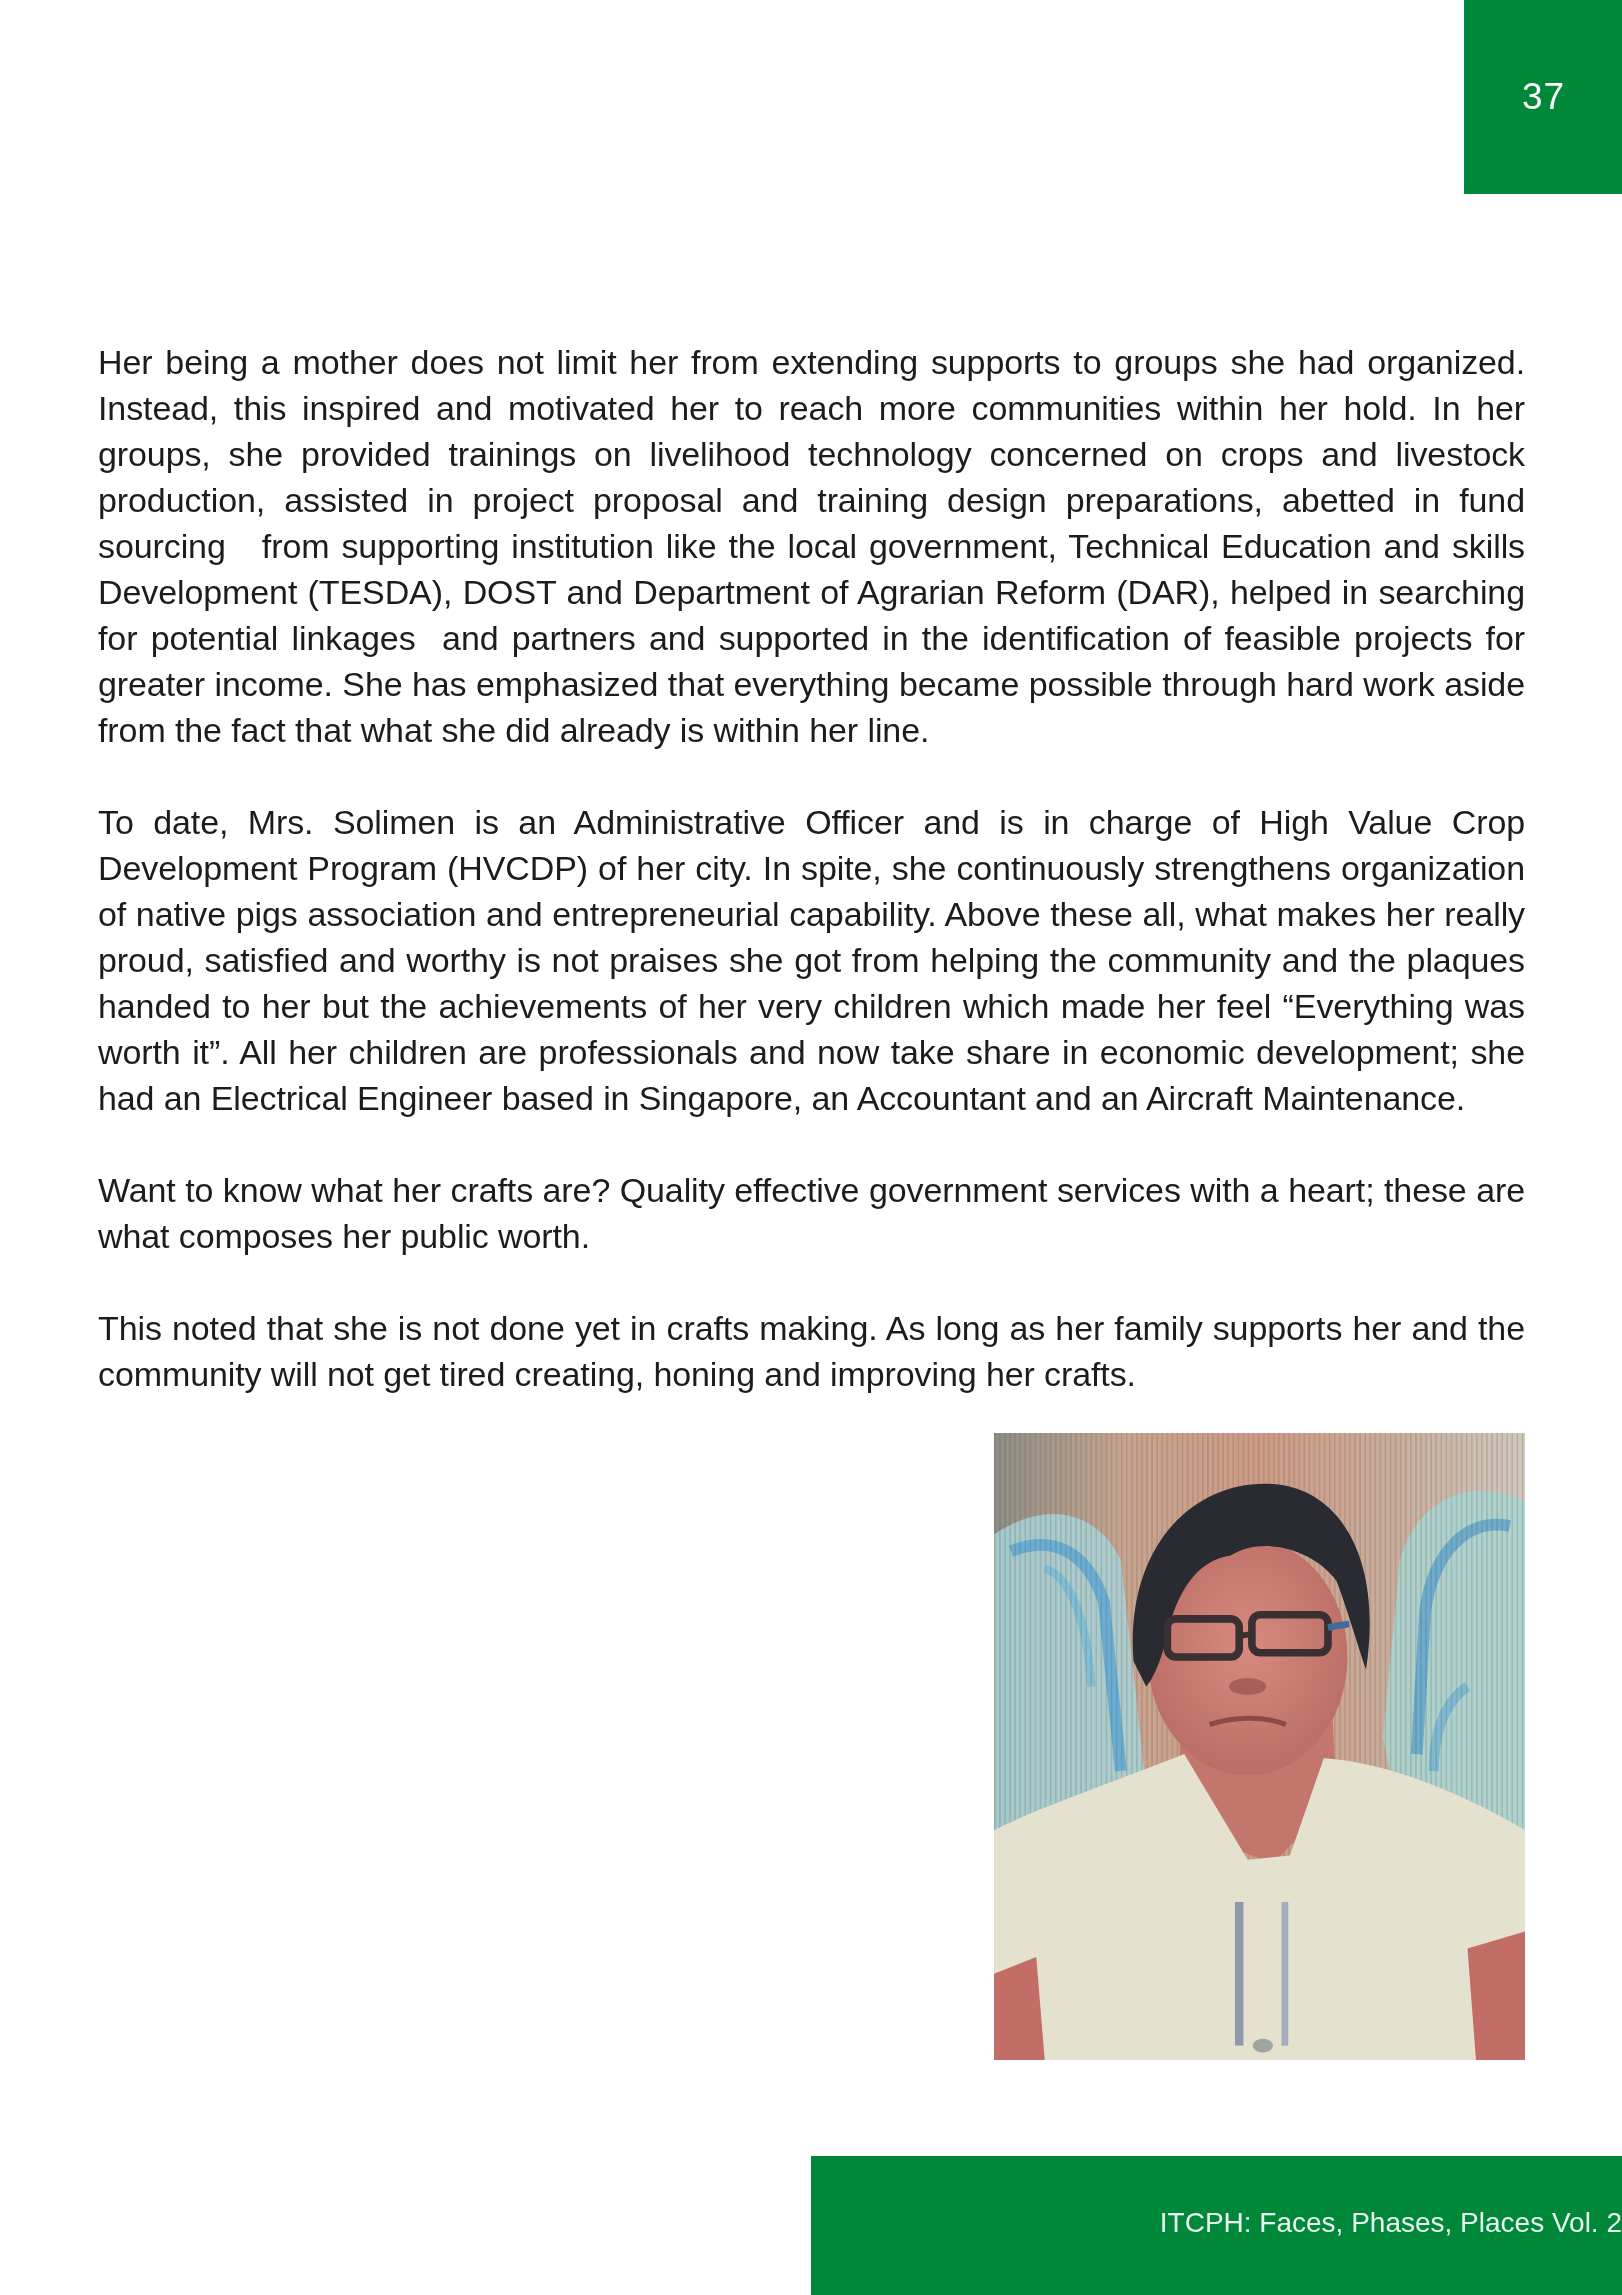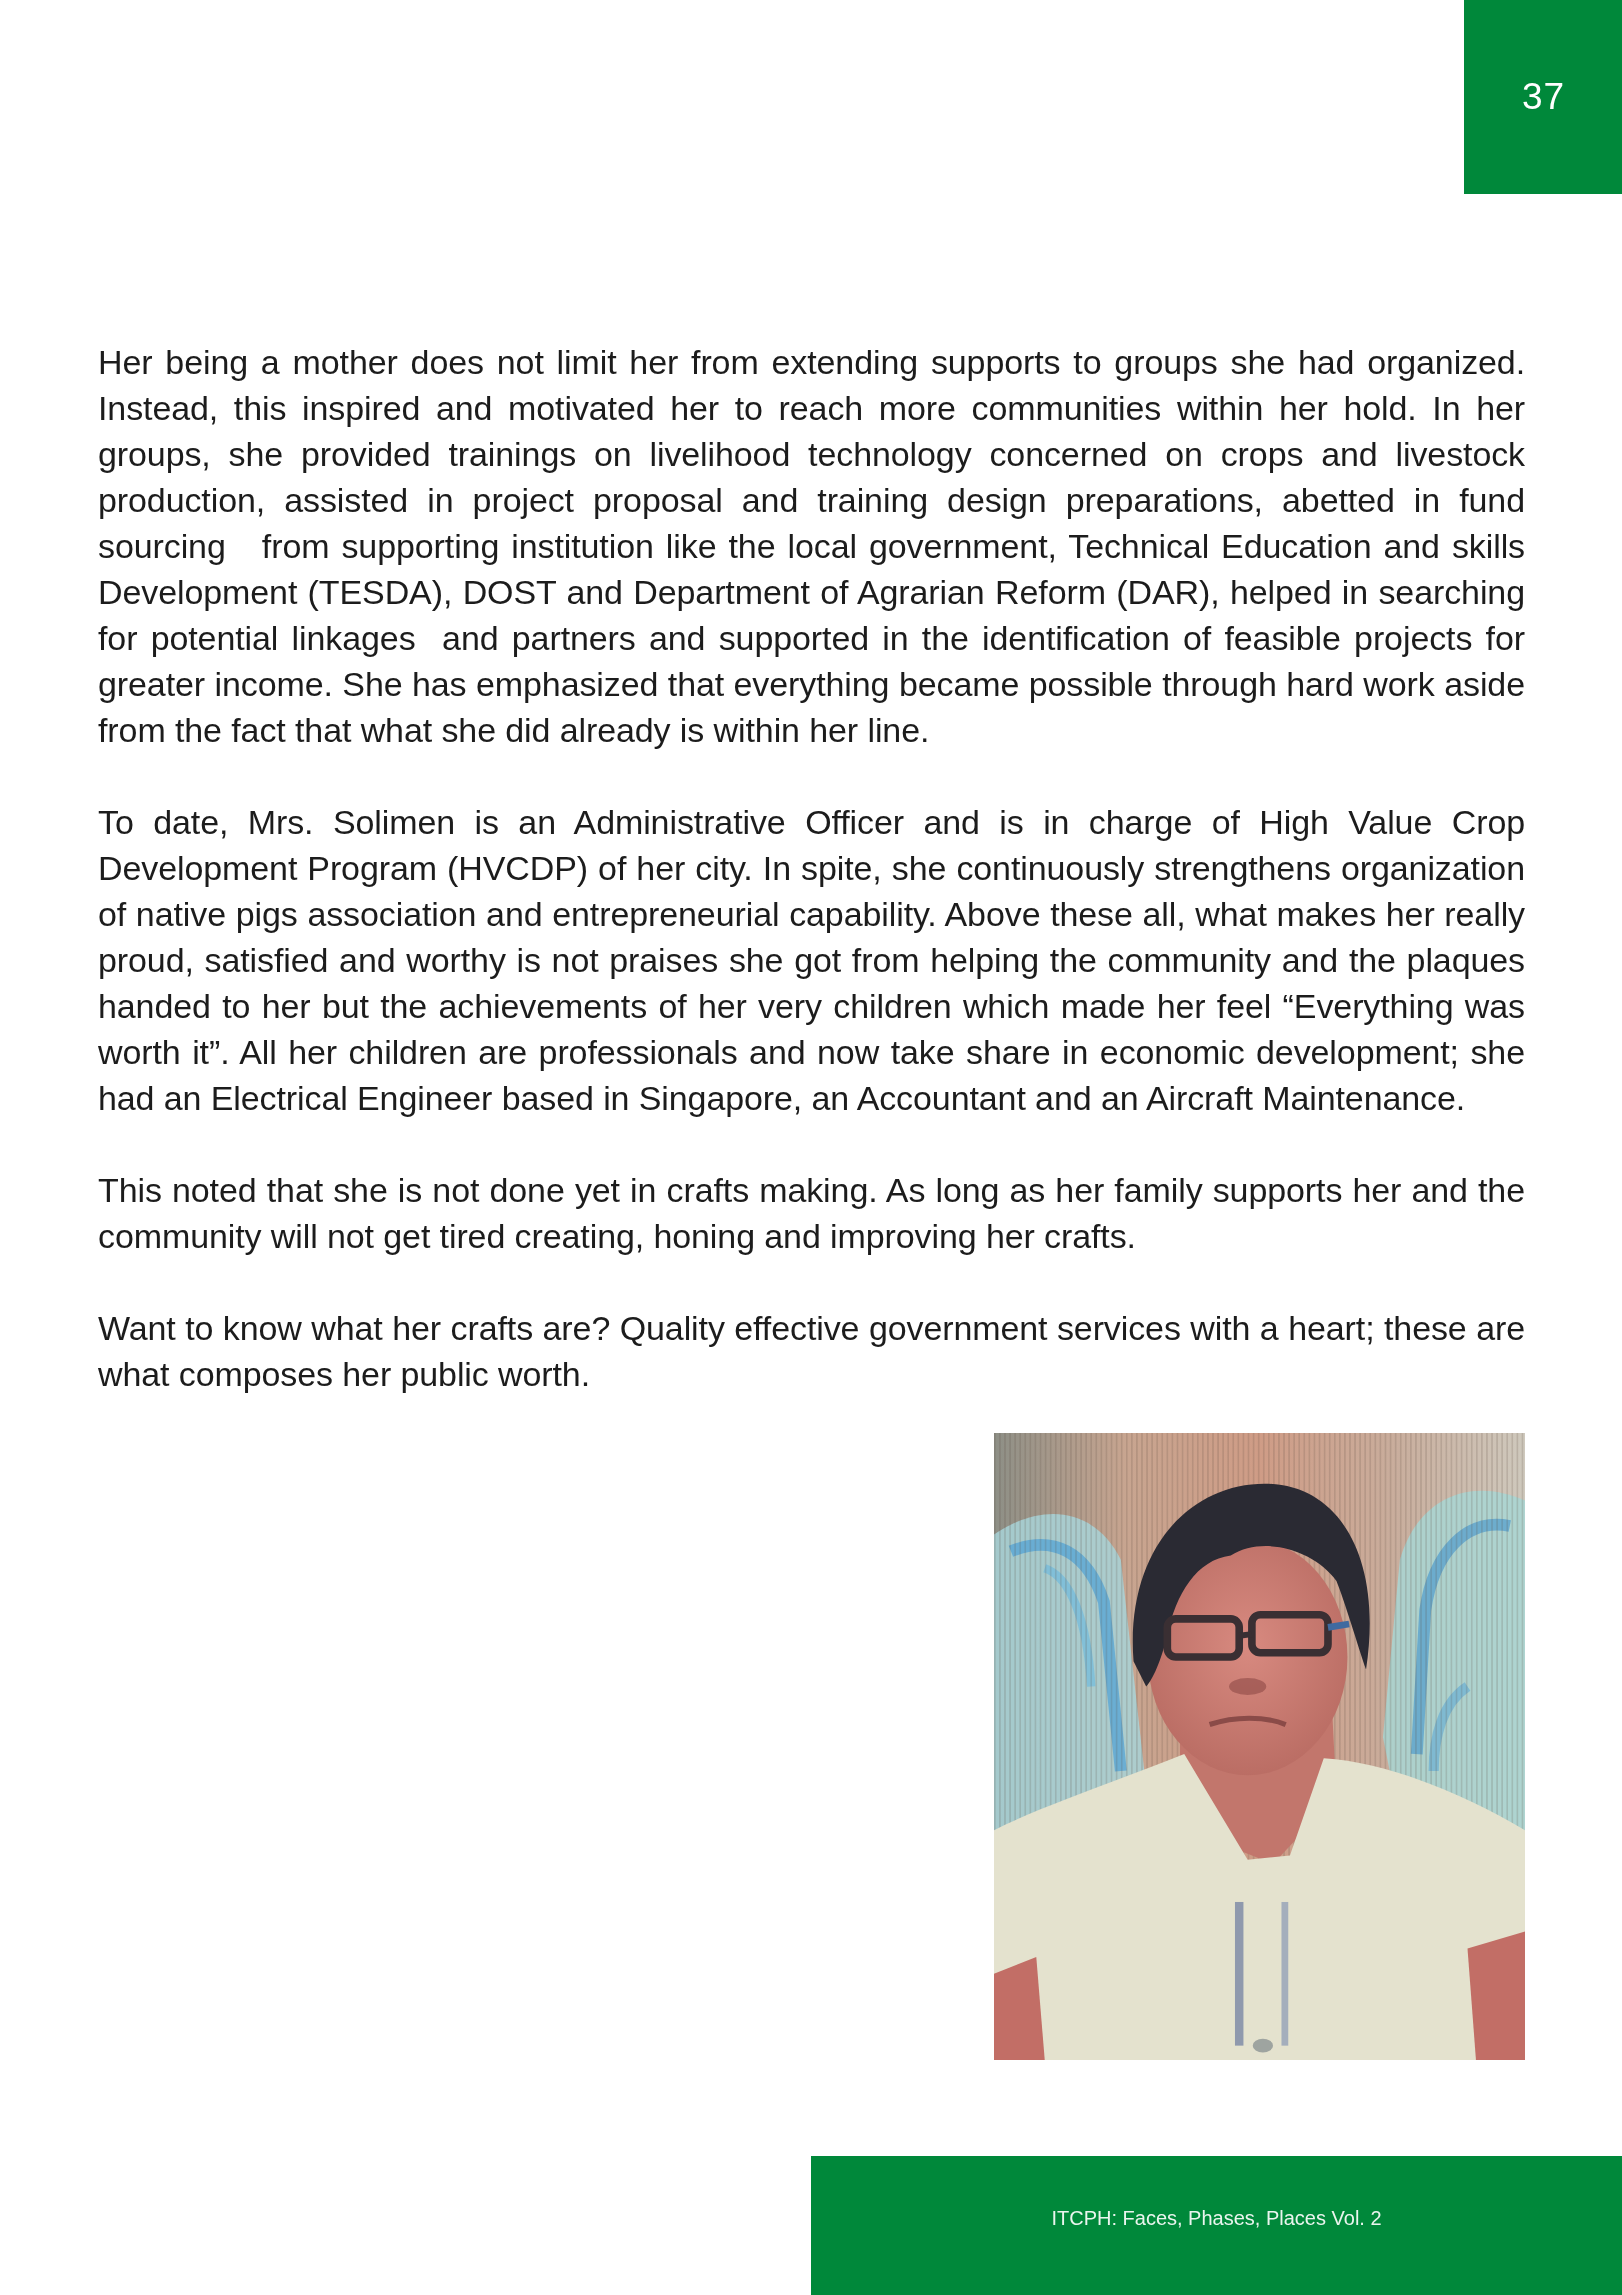--- a/index.html
+++ b/index.html
@@ -65,39 +65,39 @@
     top: 2156px;
     width: 811px;
     height: 139px;
     background: #00883a;
   }
   .footer-title {
     position: absolute;
     left: 0;
     right: 0;
     top: 51px;
-    text-align: center;
+    text-align: right;
     color: #eaf5ee;
-    font-size: 20px;
+    font-size: 28px;
     font-weight: 400;
     letter-spacing: 0px;
   }
 </style>
 </head>
 <body>
 
 <div class="page-number-box">
   <span class="page-number">37</span>
 </div>
 
 <div class="article">
   <p>Her being a mother does not limit her from extending supports to groups she had organized. Instead, this inspired and motivated her to reach more communities within her hold. In her groups, she provided trainings on livelihood technology concerned on crops and livestock production, assisted in project proposal and training design preparations, abetted in fund sourcing &nbsp;&nbsp;from supporting institution like the local government, Technical Education and skills Development (TESDA), DOST and Department of Agrarian Reform (DAR), helped in searching for potential linkages &nbsp;and partners and supported in the identification of feasible projects for greater income. She has emphasized that everything became possible through hard work aside from the fact that what she did already is within her line.</p>
   <p>To date, Mrs. Solimen is an Administrative Officer and is in charge of High Value Crop Development Program (HVCDP) of her city. In spite, she continuously strengthens organization of native pigs association and entrepreneurial capability. Above these all, what makes her really proud, satisfied and worthy is not praises she got from helping the community and the plaques handed to her but the achievements of her very children which made her feel “Everything was worth it”. All her children are professionals and now take share in economic development; she had an Electrical Engineer based in Singapore, an Accountant and an Aircraft Maintenance.</p>
+  <p>Want to know what her crafts are? Quality effective government services with a heart; these are what composes her public worth.</p>
   <p>This noted that she is not done yet in crafts making. As long as her family supports her and the community will not get tired creating, honing and improving her crafts.</p>
-  <p>Want to know what her crafts are? Quality effective government services with a heart; these are what composes her public worth.</p>
 </div>
 
 <div class="photo" role="img" aria-label="Portrait of Mrs. Solimen wearing glasses and a white blouse">
   <svg viewBox="0 0 628 742" preserveAspectRatio="none">
     <defs>
       <linearGradient id="bg" x1="0" y1="0" x2="1" y2="0">
         <stop offset="0" stop-color="#8d8f86"></stop>
         <stop offset="0.25" stop-color="#c8a590"></stop>
         <stop offset="0.5" stop-color="#cf9c86"></stop>
         <stop offset="0.75" stop-color="#c9ad9c"></stop>

